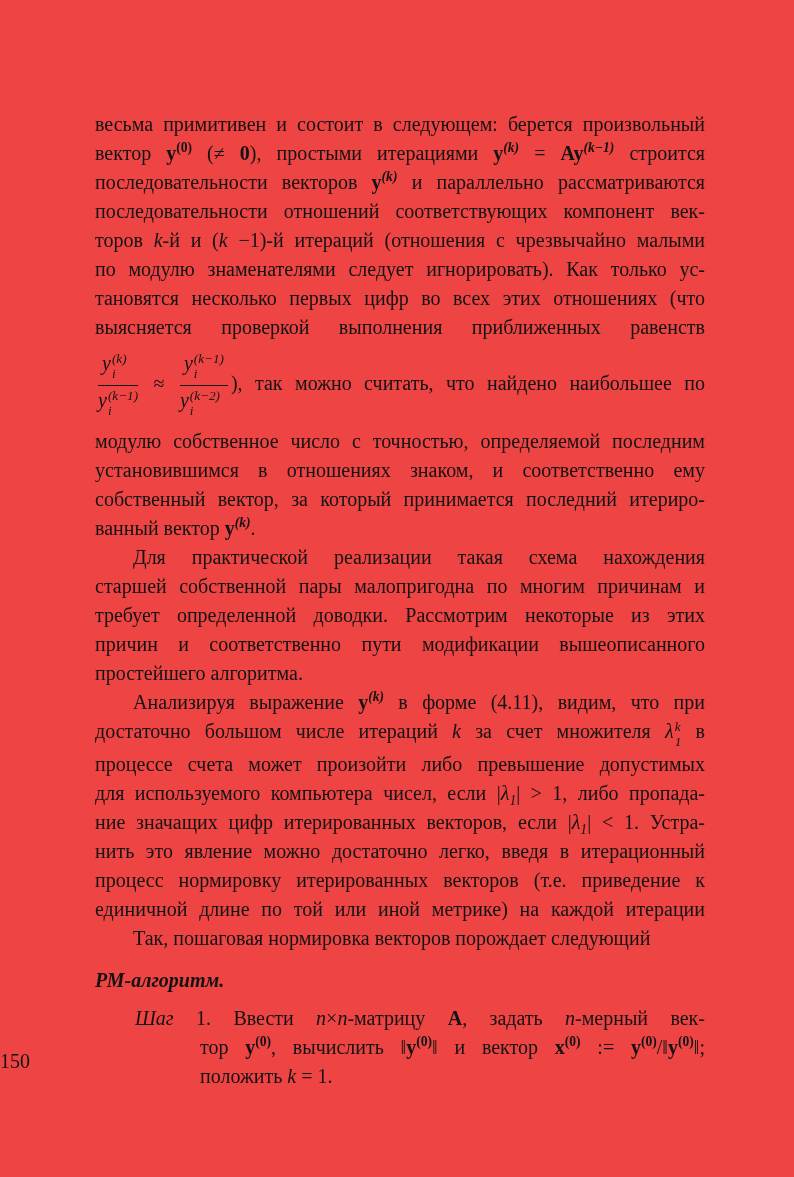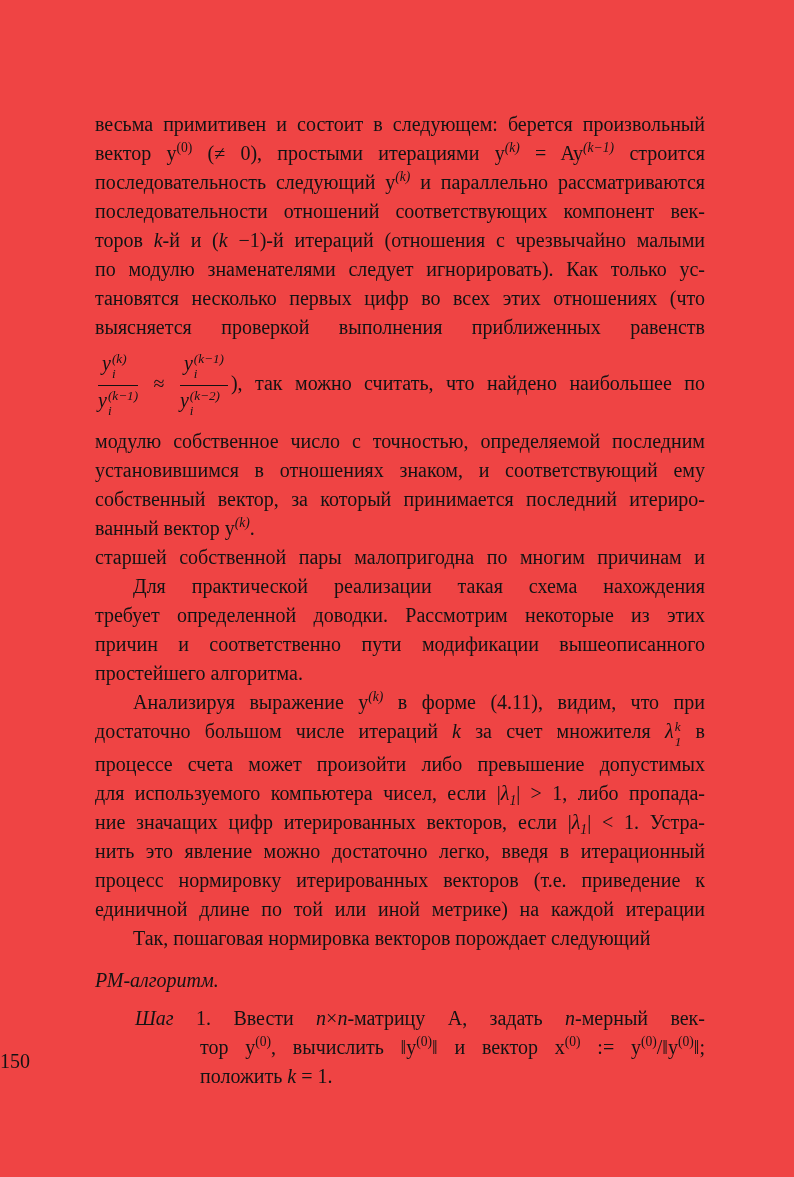--- a/index.html
+++ b/index.html
@@ -31,21 +31,21 @@
   .step .line.cont{margin-left:105px;}
   .heading{
     text-align:left;
     font-weight:bold;
     font-style:italic;
     font-size:20px;
     line-height:29px;
     margin:13px 0 9px;
   }
   .it{font-style:italic;}
-  .bf{font-weight:normal;margin-top:22px;}
+  .bf{font-weight:bold;margin-top:22px;}
   sup.sup{font-size:0.68em;vertical-align:0.6em;line-height:0;letter-spacing:0;}
   sub.sub{font-size:0.68em;vertical-align:-0.35em;line-height:0;}
   .ss{
     display:inline-block;
     vertical-align:-0.62em;
     font-size:0.66em;
     line-height:1.12;
     text-align:left;
     margin-left:1px;
   }
@@ -65,35 +65,35 @@
   }
 </style>
 </head>
 <body>
 
 <div class="page">
   <div class="content">
       <div class="para">
         <div class="line"><span>весьма примитивен и состоит в следующем: берется произвольный</span></div>
         <div class="line"><span>вектор </span><span class="bf">y<sup class="sup">(0)</sup></span><span> (≠ </span><span class="bf">0</span><span>), простыми итерациями </span><span class="bf">y<sup class="sup it">(k)</sup></span><span> = </span><span class="bf">Ay<sup class="sup it">(k−1)</sup></span><span> строится</span></div>
-        <div class="line"><span>последовательность следующий </span><span class="bf">y<sup class="sup it">(k)</sup></span><span> и параллельно рассматриваются</span></div>
+        <div class="line"><span>последовательности векторов </span><span class="bf">y<sup class="sup it">(k)</sup></span><span> и параллельно рассматриваются</span></div>
         <div class="line"><span>последовательности отношений соответствующих компонент век-</span></div>
         <div class="line"><span>торов </span><span class="it">k</span><span>-й и (</span><span class="it">k</span><span> −1)-й итераций (отношения с чрезвычайно малыми</span></div>
         <div class="line"><span>по модулю знаменателями следует игнорировать). Как только ус-</span></div>
         <div class="line"><span>тановятся несколько первых цифр во всех этих отношениях (что</span></div>
         <div class="line"><span>выясняется проверкой выполнения приближенных равенств</span></div>
         <div class="line tall"><span class="frac"><span class="fnum"><span><span class="it">y</span><span class="ss"><span class="it">(k)</span><span class="it">i</span></span></span></span><span class="fden"><span><span class="it">y</span><span class="ss"><span class="it">(k−1)</span><span class="it">i</span></span></span></span></span><span> ≈ </span><span class="frac"><span class="fnum"><span><span class="it">y</span><span class="ss"><span class="it">(k−1)</span><span class="it">i</span></span></span></span><span class="fden"><span><span class="it">y</span><span class="ss"><span class="it">(k−2)</span><span class="it">i</span></span></span></span></span><span>), так можно считать, что найдено наибольшее по</span></div>
         <div class="line"><span>модулю собственное число с точностью, определяемой последним</span></div>
-        <div class="line"><span>установившимся в отношениях знаком, и соответствующий ему</span></div>
+        <div class="line"><span>установившимся в отношениях знаком, и соответственно ему</span></div>
         <div class="line"><span>собственный вектор, за который принимается последний итериро-</span></div>
         <div class="line last"><span>ванный вектор </span><span class="bf">y<sup class="sup it">(k)</sup></span><span>.</span></div>
       </div>
       <div class="para">
+        <div class="line findent"><span>Для практической реализации такая схема нахождения</span></div>
         <div class="line"><span>старшей собственной пары малопригодна по многим причинам и</span></div>
-        <div class="line findent"><span>Для практической реализации такая схема нахождения</span></div>
         <div class="line"><span>требует определенной доводки. Рассмотрим некоторые из этих</span></div>
         <div class="line"><span>причин и соответственно пути модификации вышеописанного</span></div>
         <div class="line last"><span>простейшего алгоритма.</span></div>
       </div>
       <div class="para">
         <div class="line findent"><span>Анализируя выражение </span><span class="bf">y<sup class="sup it">(k)</sup></span><span> в форме (4.11), видим, что при</span></div>
         <div class="line"><span>достаточно большом числе итераций </span><span class="it">k</span><span> за счет множителя </span><span class="it">λ<span class="ss"><span class="it">k</span><span>1</span></span></span><span> в</span></div>
         <div class="line"><span>процессе счета может произойти либо превышение допустимых</span></div>
         <div class="line"><span>для используемого компьютера чисел, если </span><span>|</span><span class="it">λ<sub class="sub">1</sub></span><span>| &gt; 1, либо пропада-</span></div>
         <div class="line"><span>ние значащих цифр итерированных векторов, если </span><span>|</span><span class="it">λ<sub class="sub">1</sub></span><span>| &lt; 1. Устра-</span></div>

